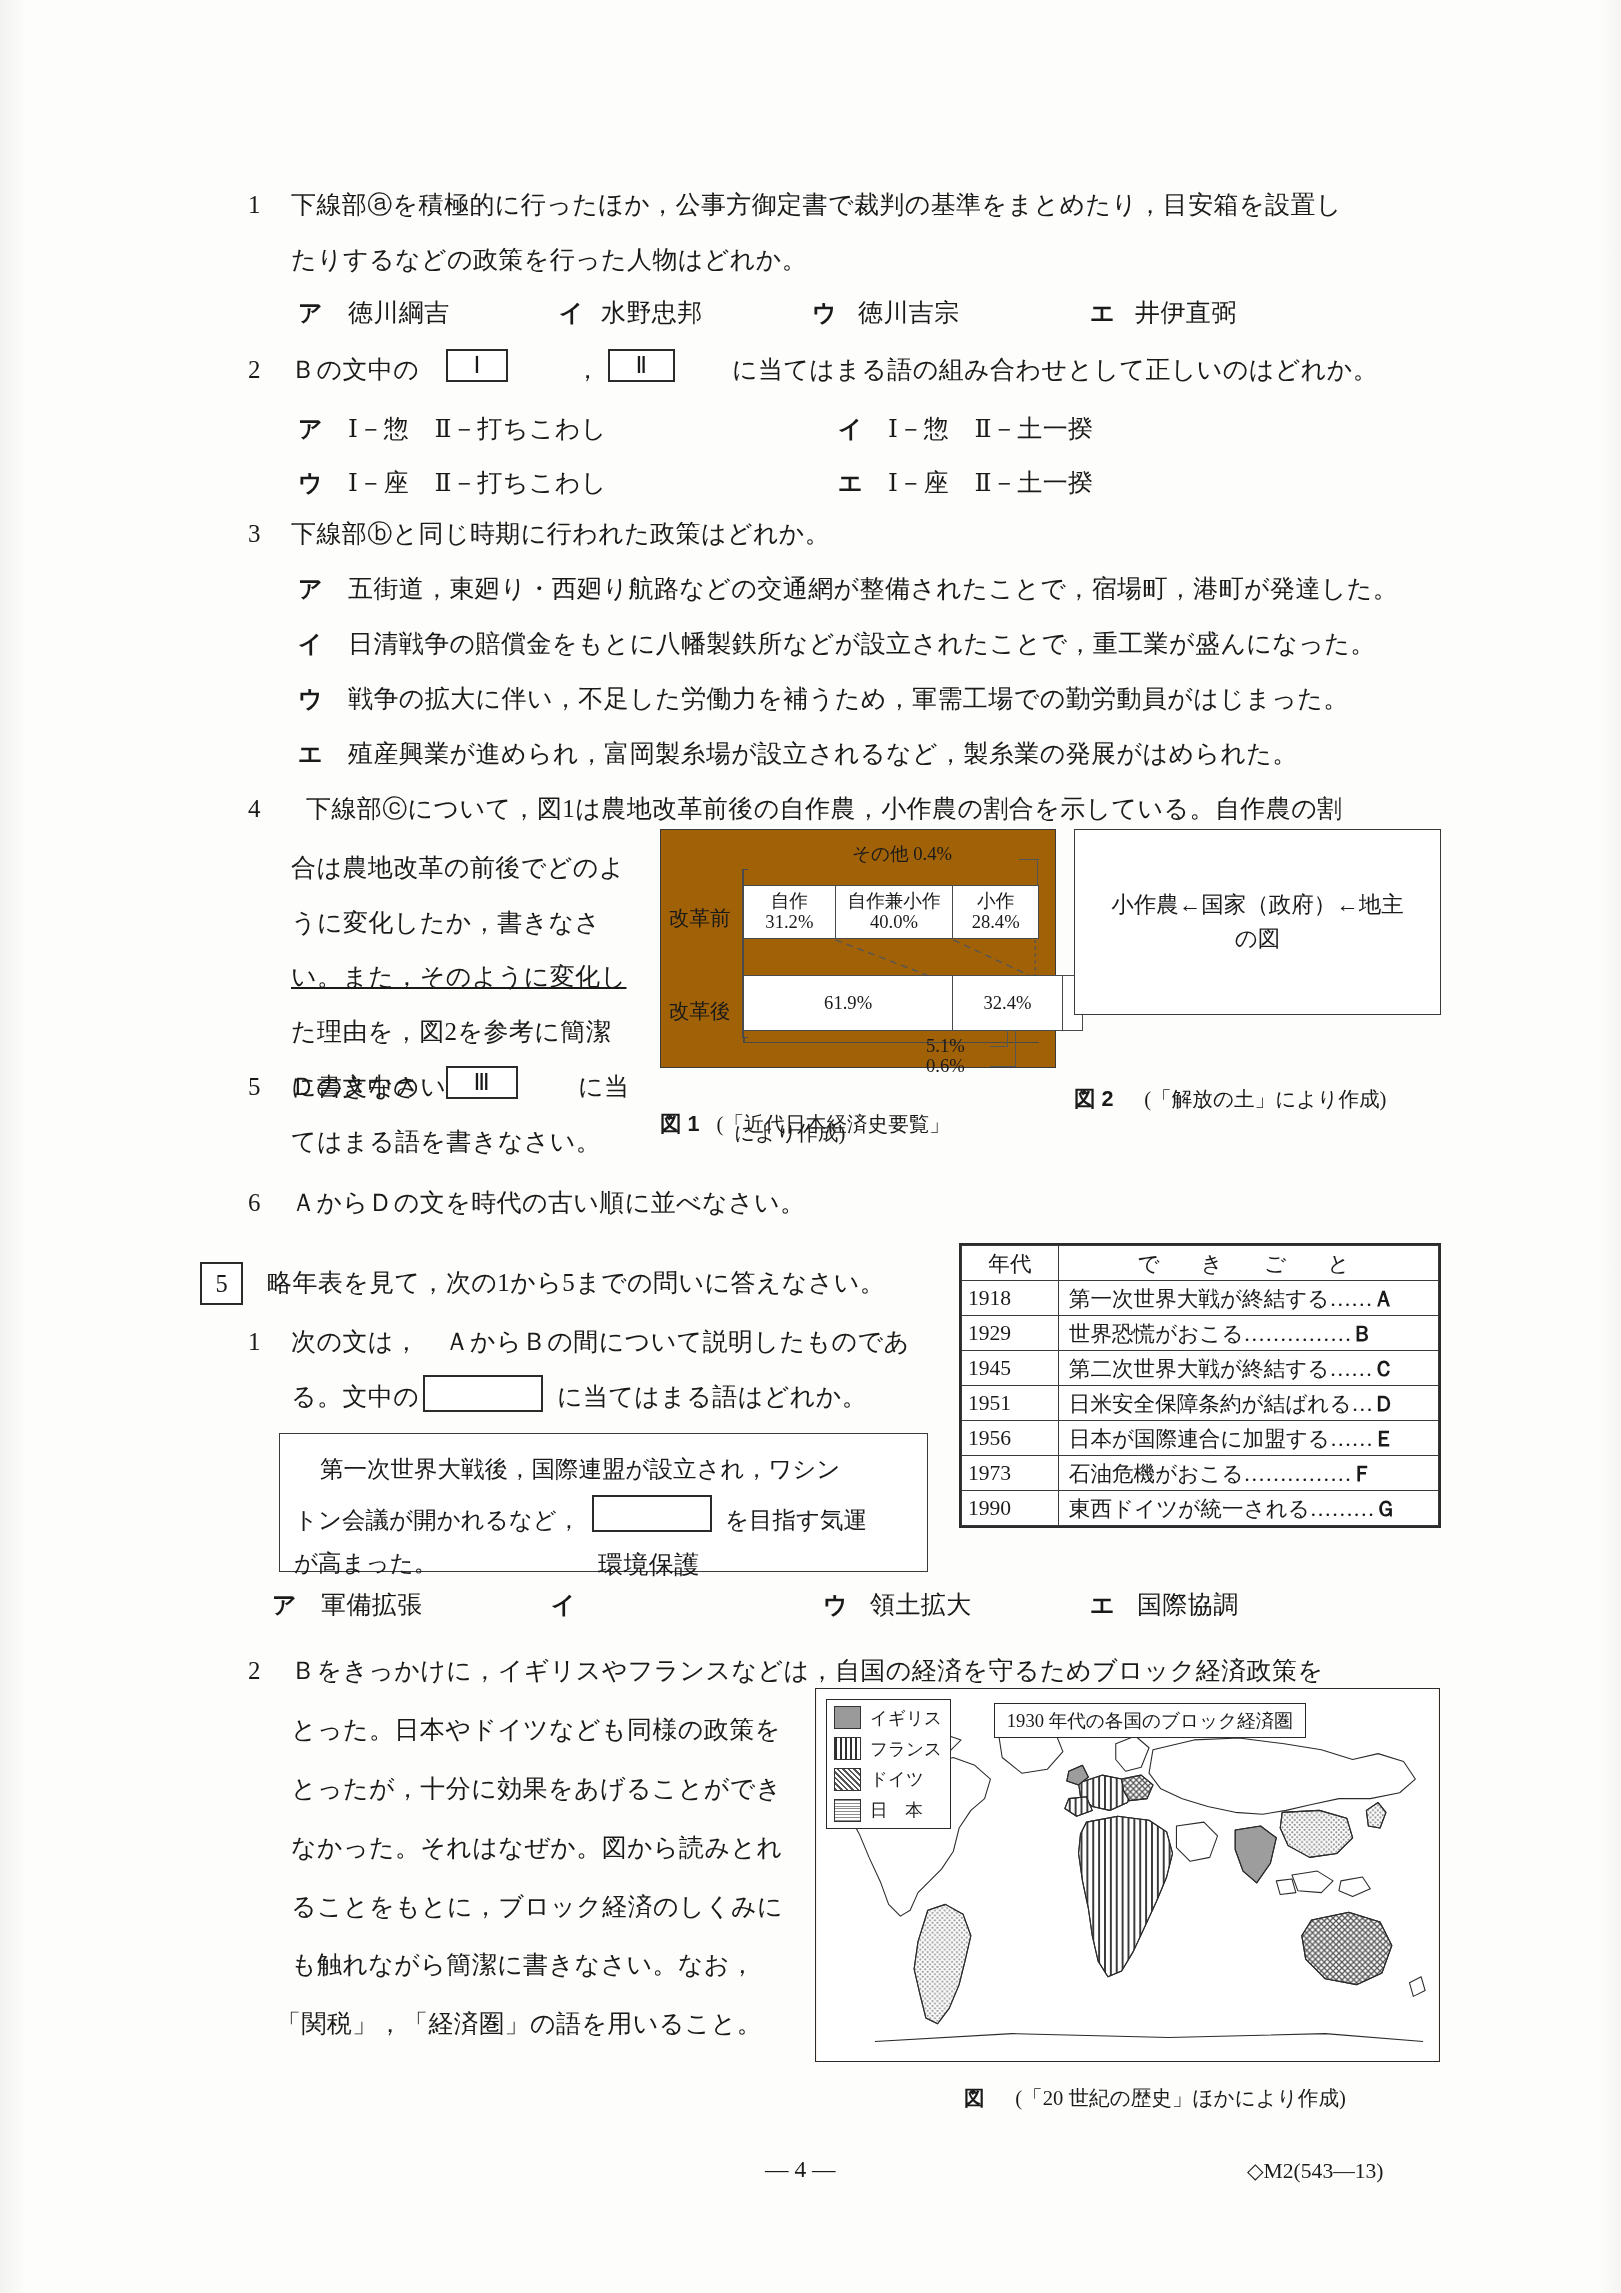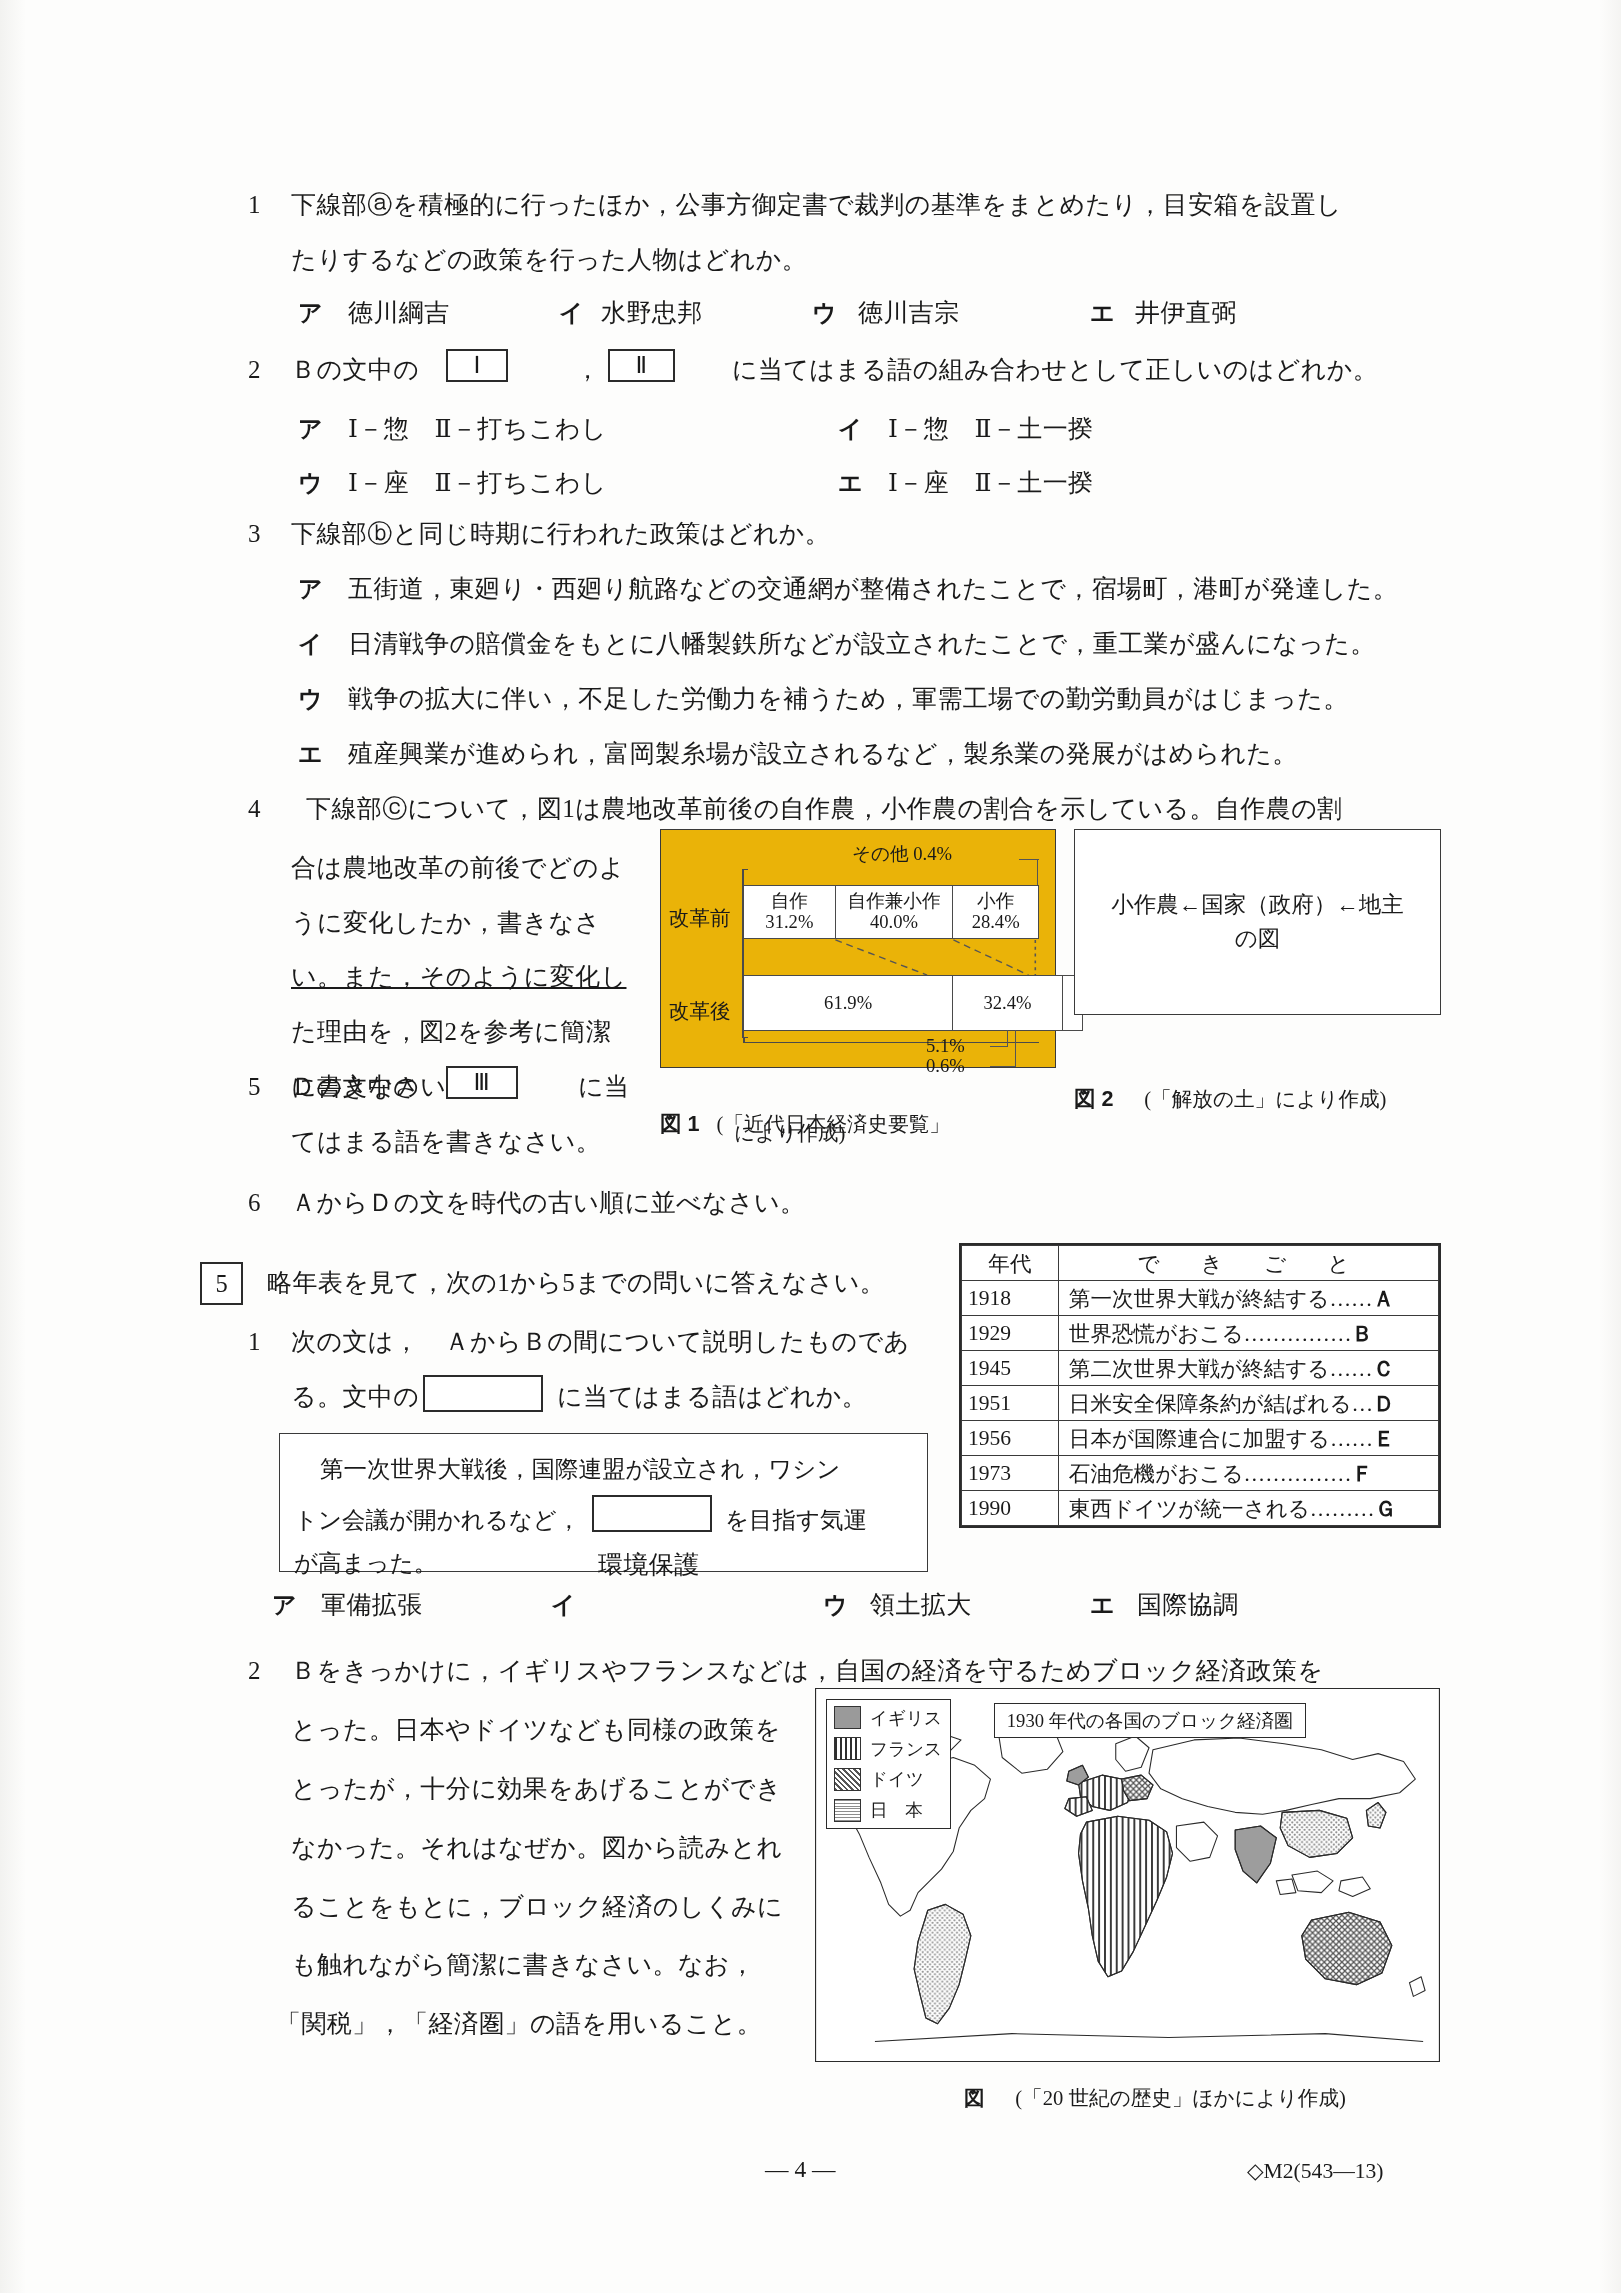--- a/index.html
+++ b/index.html
@@ -70,21 +70,21 @@
     vertical-align: middle;
     background: #fff;
     position: relative;
     top: -2.9px;
   }
 
   
   .fig1-box {
     position: absolute;
     border: 1.6px solid #3a3a3a;
-    background: #eab308;
+    background: #a16207;
   }
   .fig-caption {
     position: absolute;
     font-size: 20.6px;
     white-space: nowrap;
   }
   .fig-caption b {
     font-family: "Liberation Sans", sans-serif;
     font-size: 21.6px;
   }
@@ -204,21 +204,21 @@
   .tl td.ev { text-align: left; padding-left: 10px; padding-right: 8.8px; }
   .tl td.ev .tag {
     font-family: "Liberation Sans", sans-serif;
     font-weight: bold;
   }
 
   
   .map-box {
     position: absolute;
     border: 1.8px solid #2b2b2b;
-    background: #737373;
+    background: #fdba74;
     overflow: hidden;
   }
   .map-legend {
     position: absolute;
     border: 1.5px solid #2b2b2b;
     background: #fff;
     padding: 5.9px 7.8px 5.9px 6.9px;
     z-index: 5;
   }
   .leg-item {

